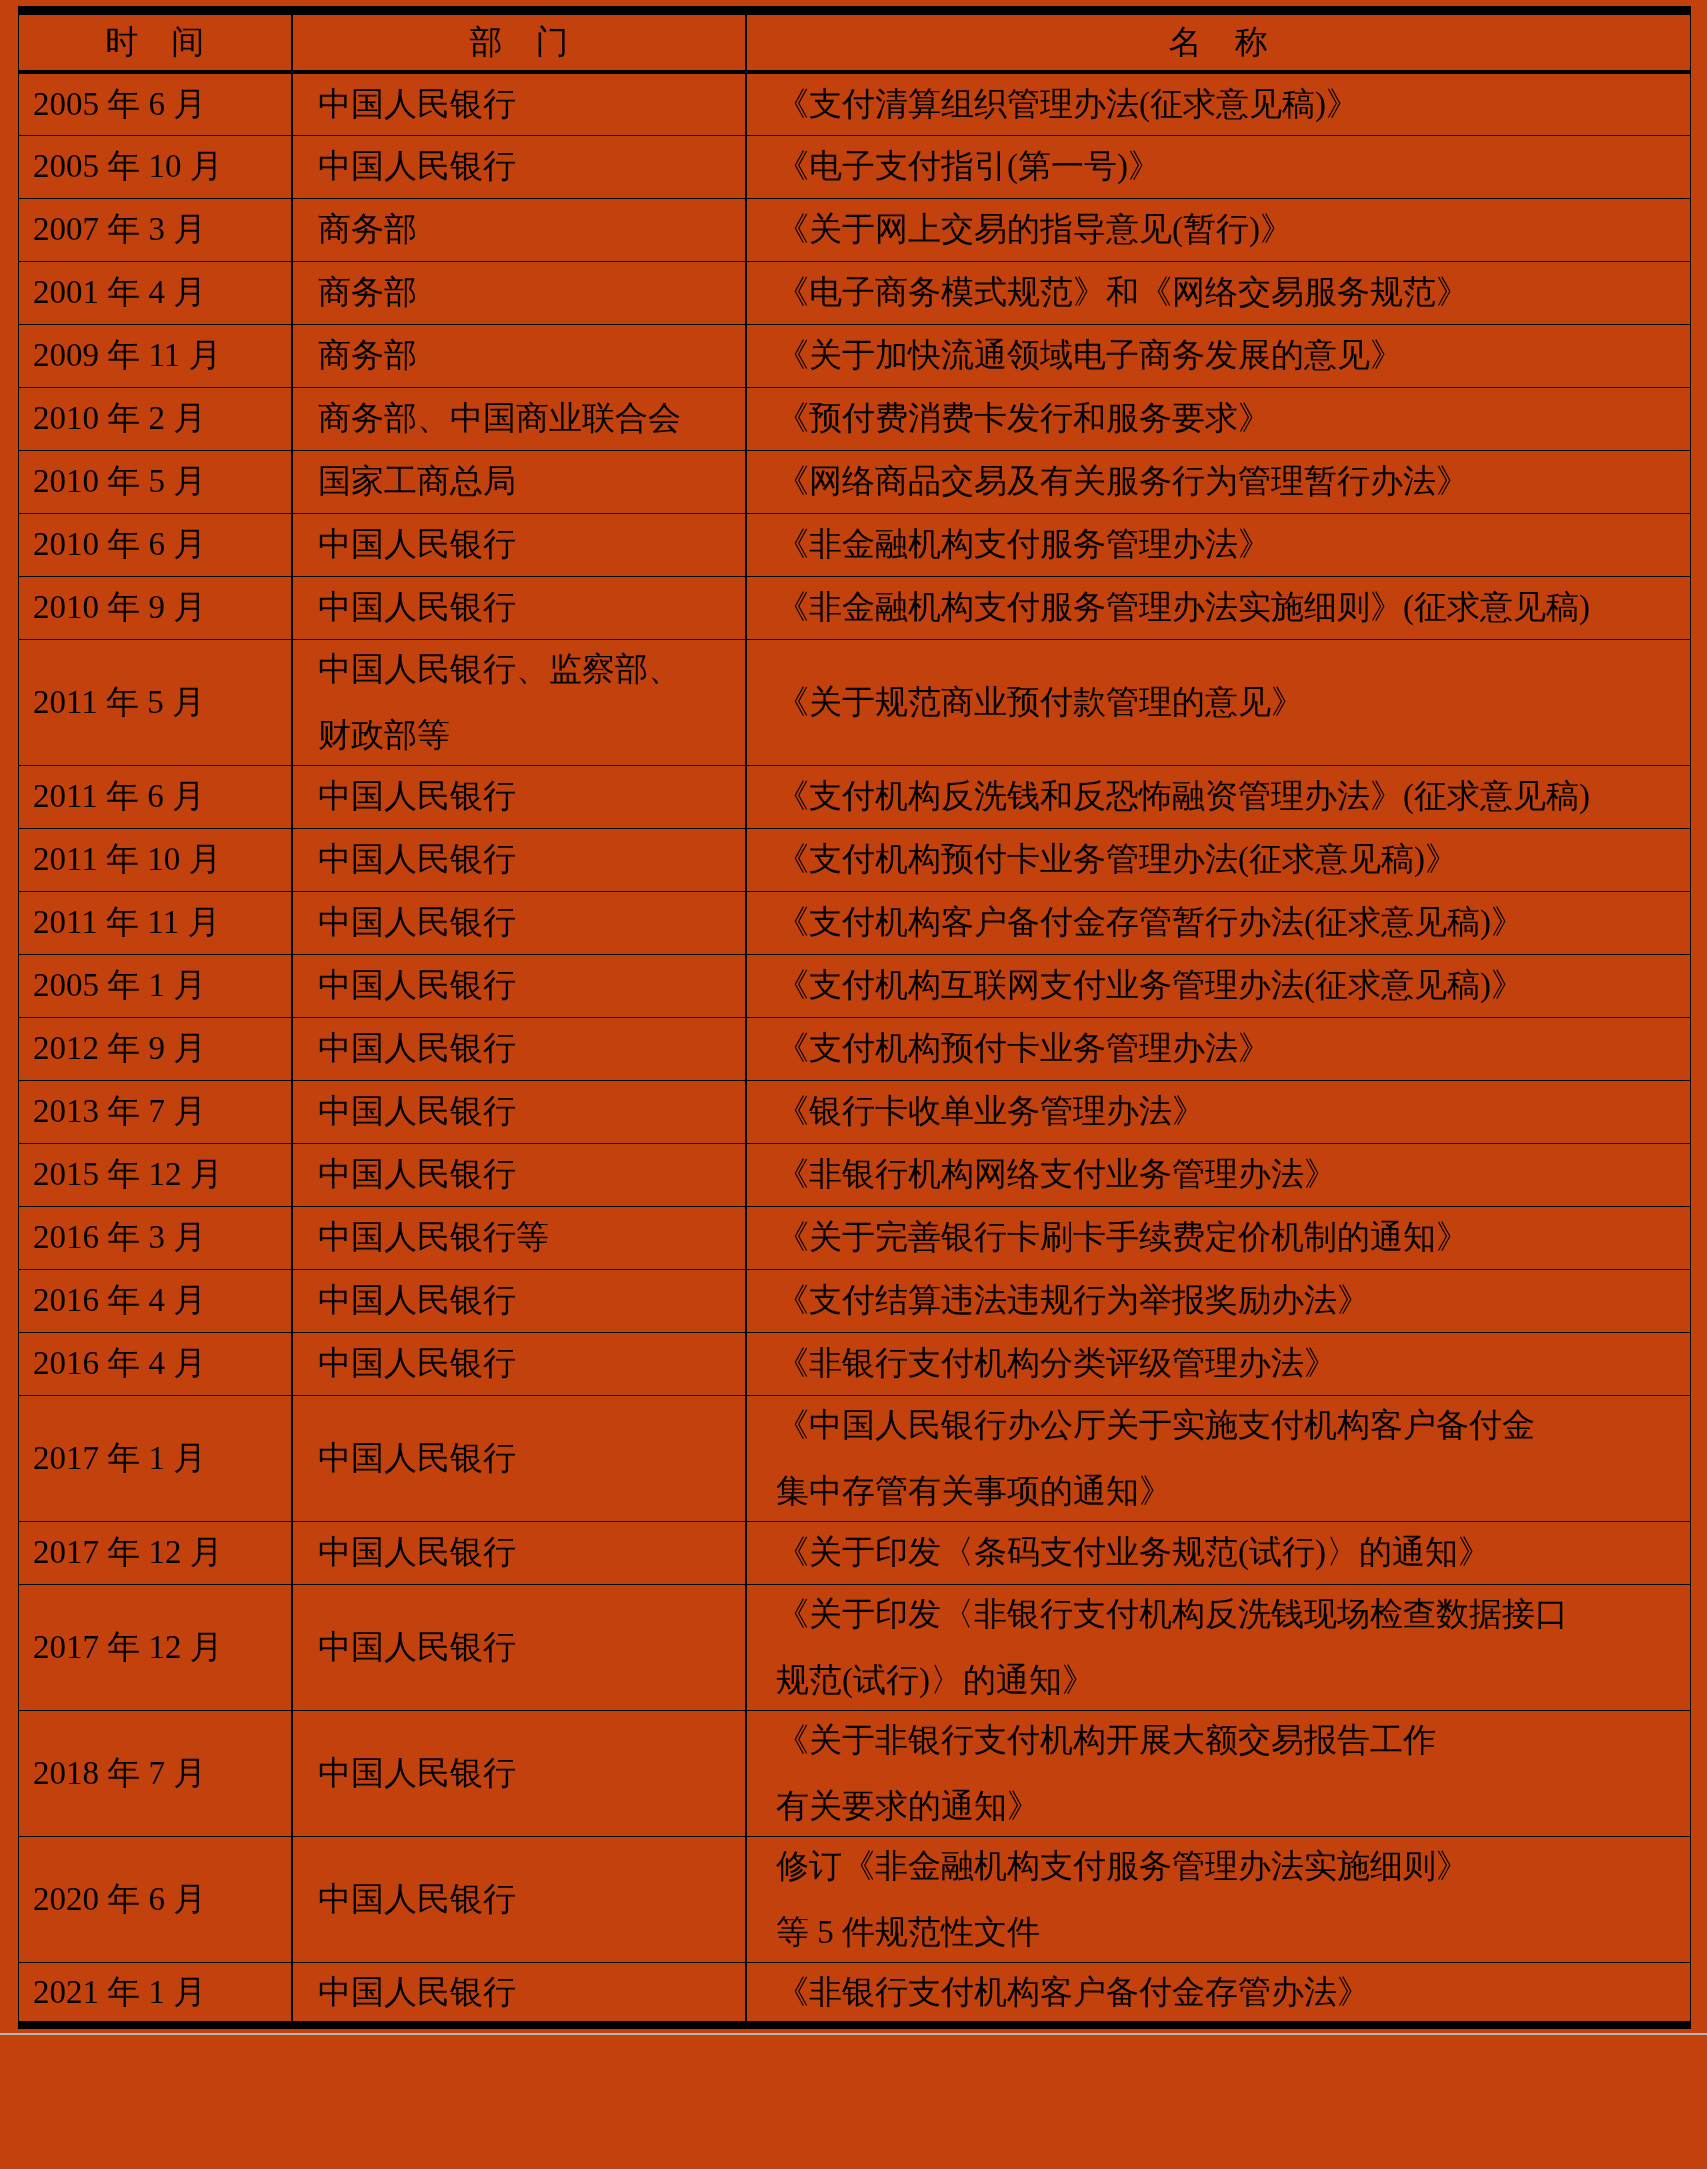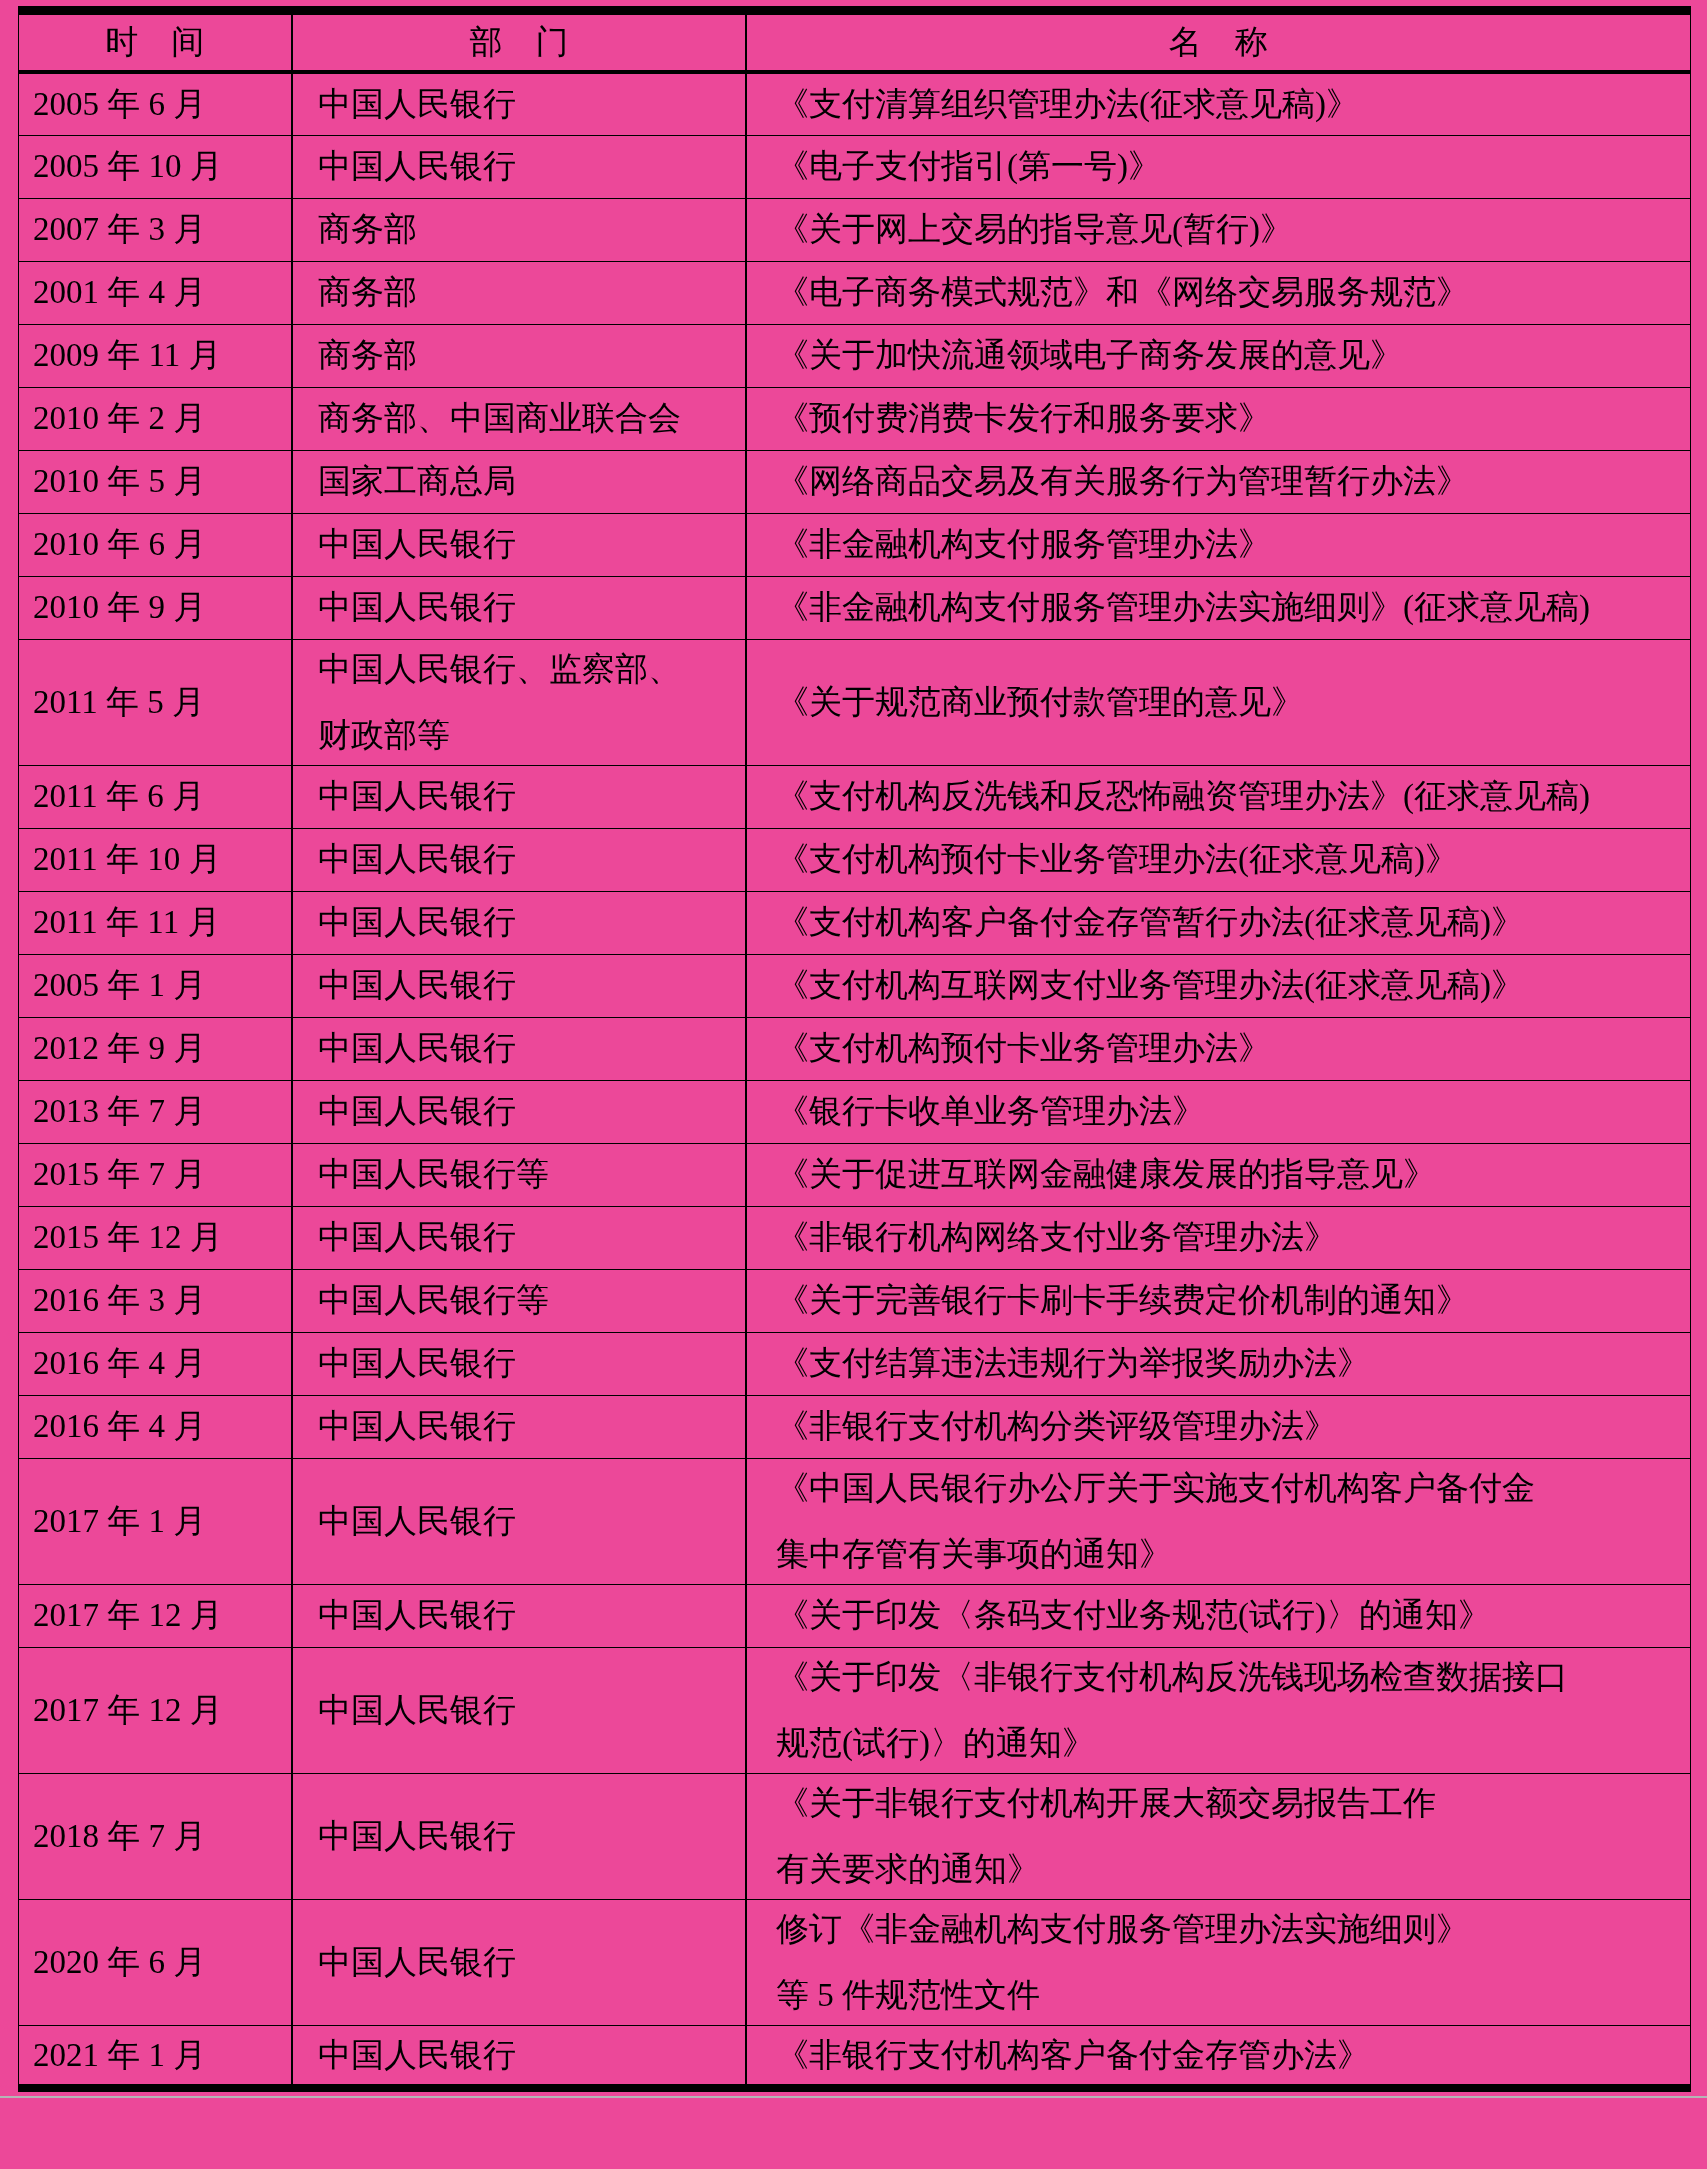--- a/index.html
+++ b/index.html
@@ -1,21 +1,21 @@
 <!DOCTYPE html>
 <html><head>
 <meta charset="utf-8">
 <style>
   * { box-sizing: border-box; }
   html, body { margin: 0; padding: 0; background: #ffffff; }
   .page {
     position: relative;
     width: 1708px;
     height: 2170px;
-    background: #ec4899;
+    background: #c2410c;
     padding: 5.8px 17.5px 0 17.5px;
     font-family: "Liberation Serif", "DejaVu Serif", serif;
     color: #000000;
     overflow: hidden;
   }
   table.doc {
     width: 100%;
     border-collapse: collapse;
     table-layout: fixed;
     border-left: 1.9px solid #000;
@@ -313,35 +313,20 @@
             </div>
     </td>
     <td data-name="name-cell">
       <div class="cell-lines" data-name="name-lines">
               <div class="cell-line" data-name="cell-line">《银行卡收单业务管理办法》</div>
             </div>
     </td>
   </tr>
         <tr data-name="table-row" class="single">
     <td data-name="time-cell">
-      <span class="cell-text" data-name="time-text">2015 年 7 月</span>
-    </td>
-    <td data-name="dept-cell">
-      <div class="cell-lines" data-name="dept-lines">
-              <div class="cell-line" data-name="cell-line">中国人民银行等</div>
-            </div>
-    </td>
-    <td data-name="name-cell">
-      <div class="cell-lines" data-name="name-lines">
-              <div class="cell-line" data-name="cell-line">《关于促进互联网金融健康发展的指导意见》</div>
-            </div>
-    </td>
-  </tr>
-        <tr data-name="table-row" class="single">
-    <td data-name="time-cell">
       <span class="cell-text" data-name="time-text">2015 年 12 月</span>
     </td>
     <td data-name="dept-cell">
       <div class="cell-lines" data-name="dept-lines">
               <div class="cell-line" data-name="cell-line">中国人民银行</div>
             </div>
     </td>
     <td data-name="name-cell">
       <div class="cell-lines" data-name="name-lines">
               <div class="cell-line" data-name="cell-line">《非银行机构网络支付业务管理办法》</div>

